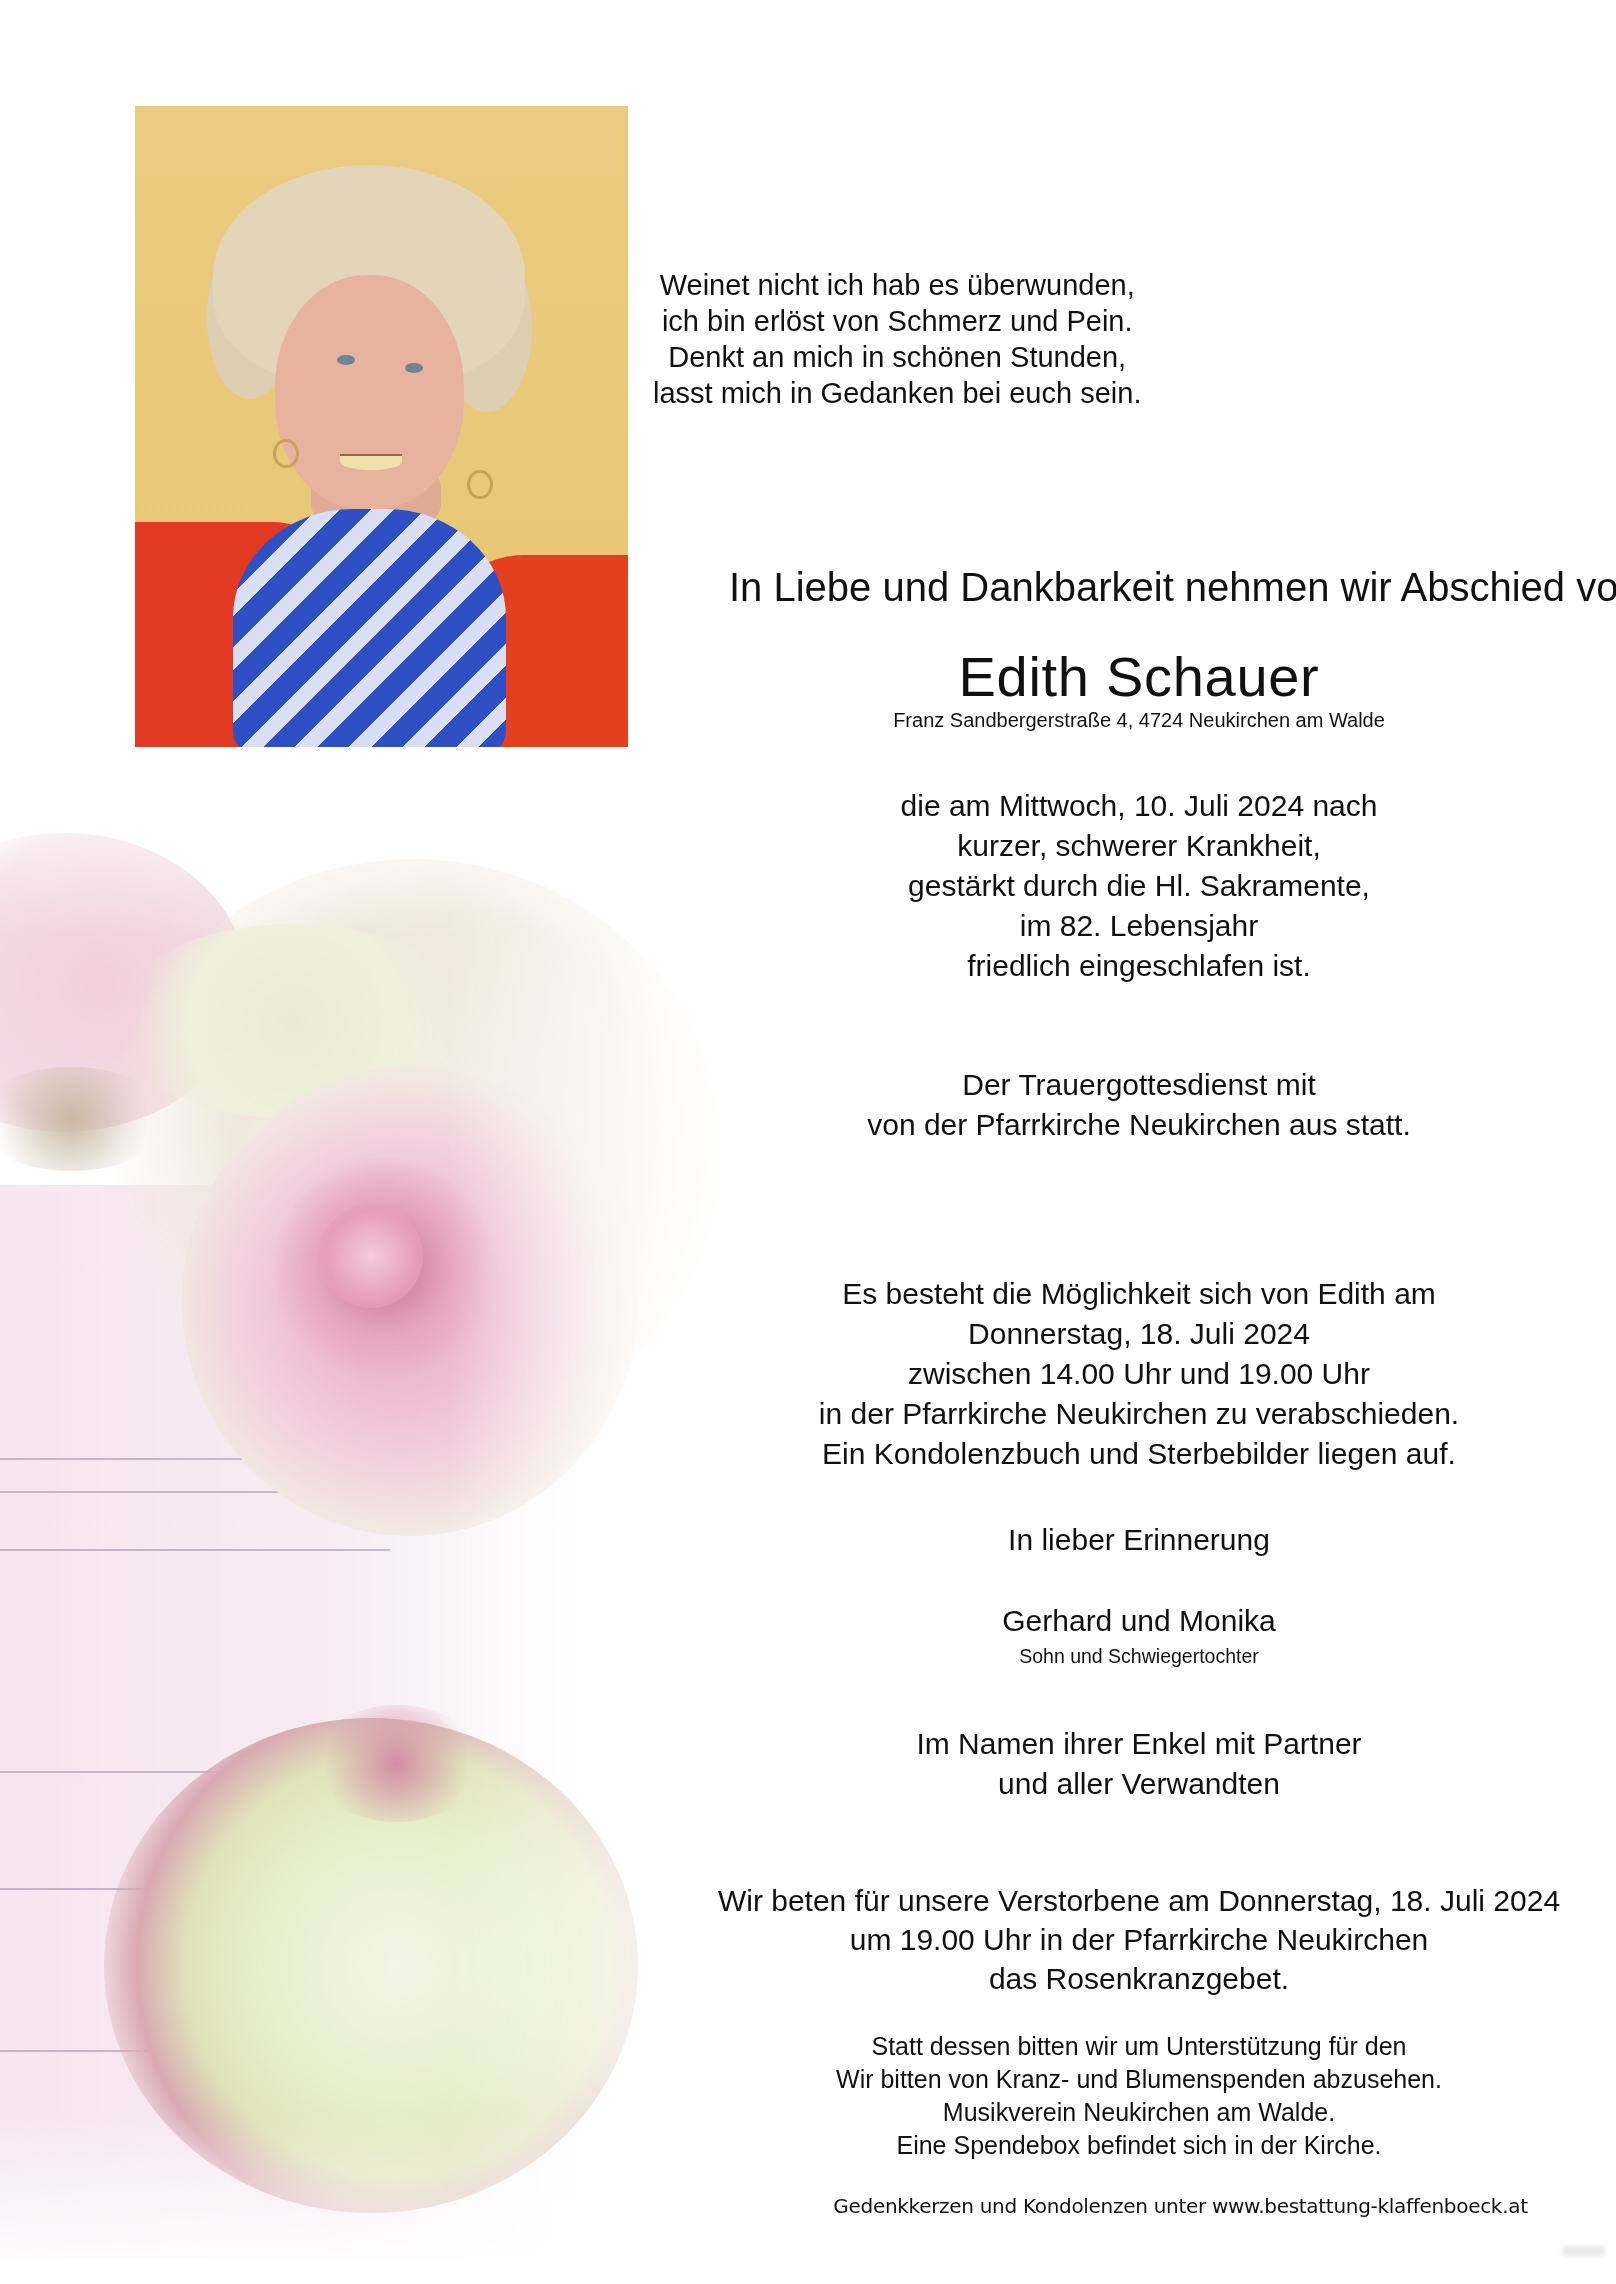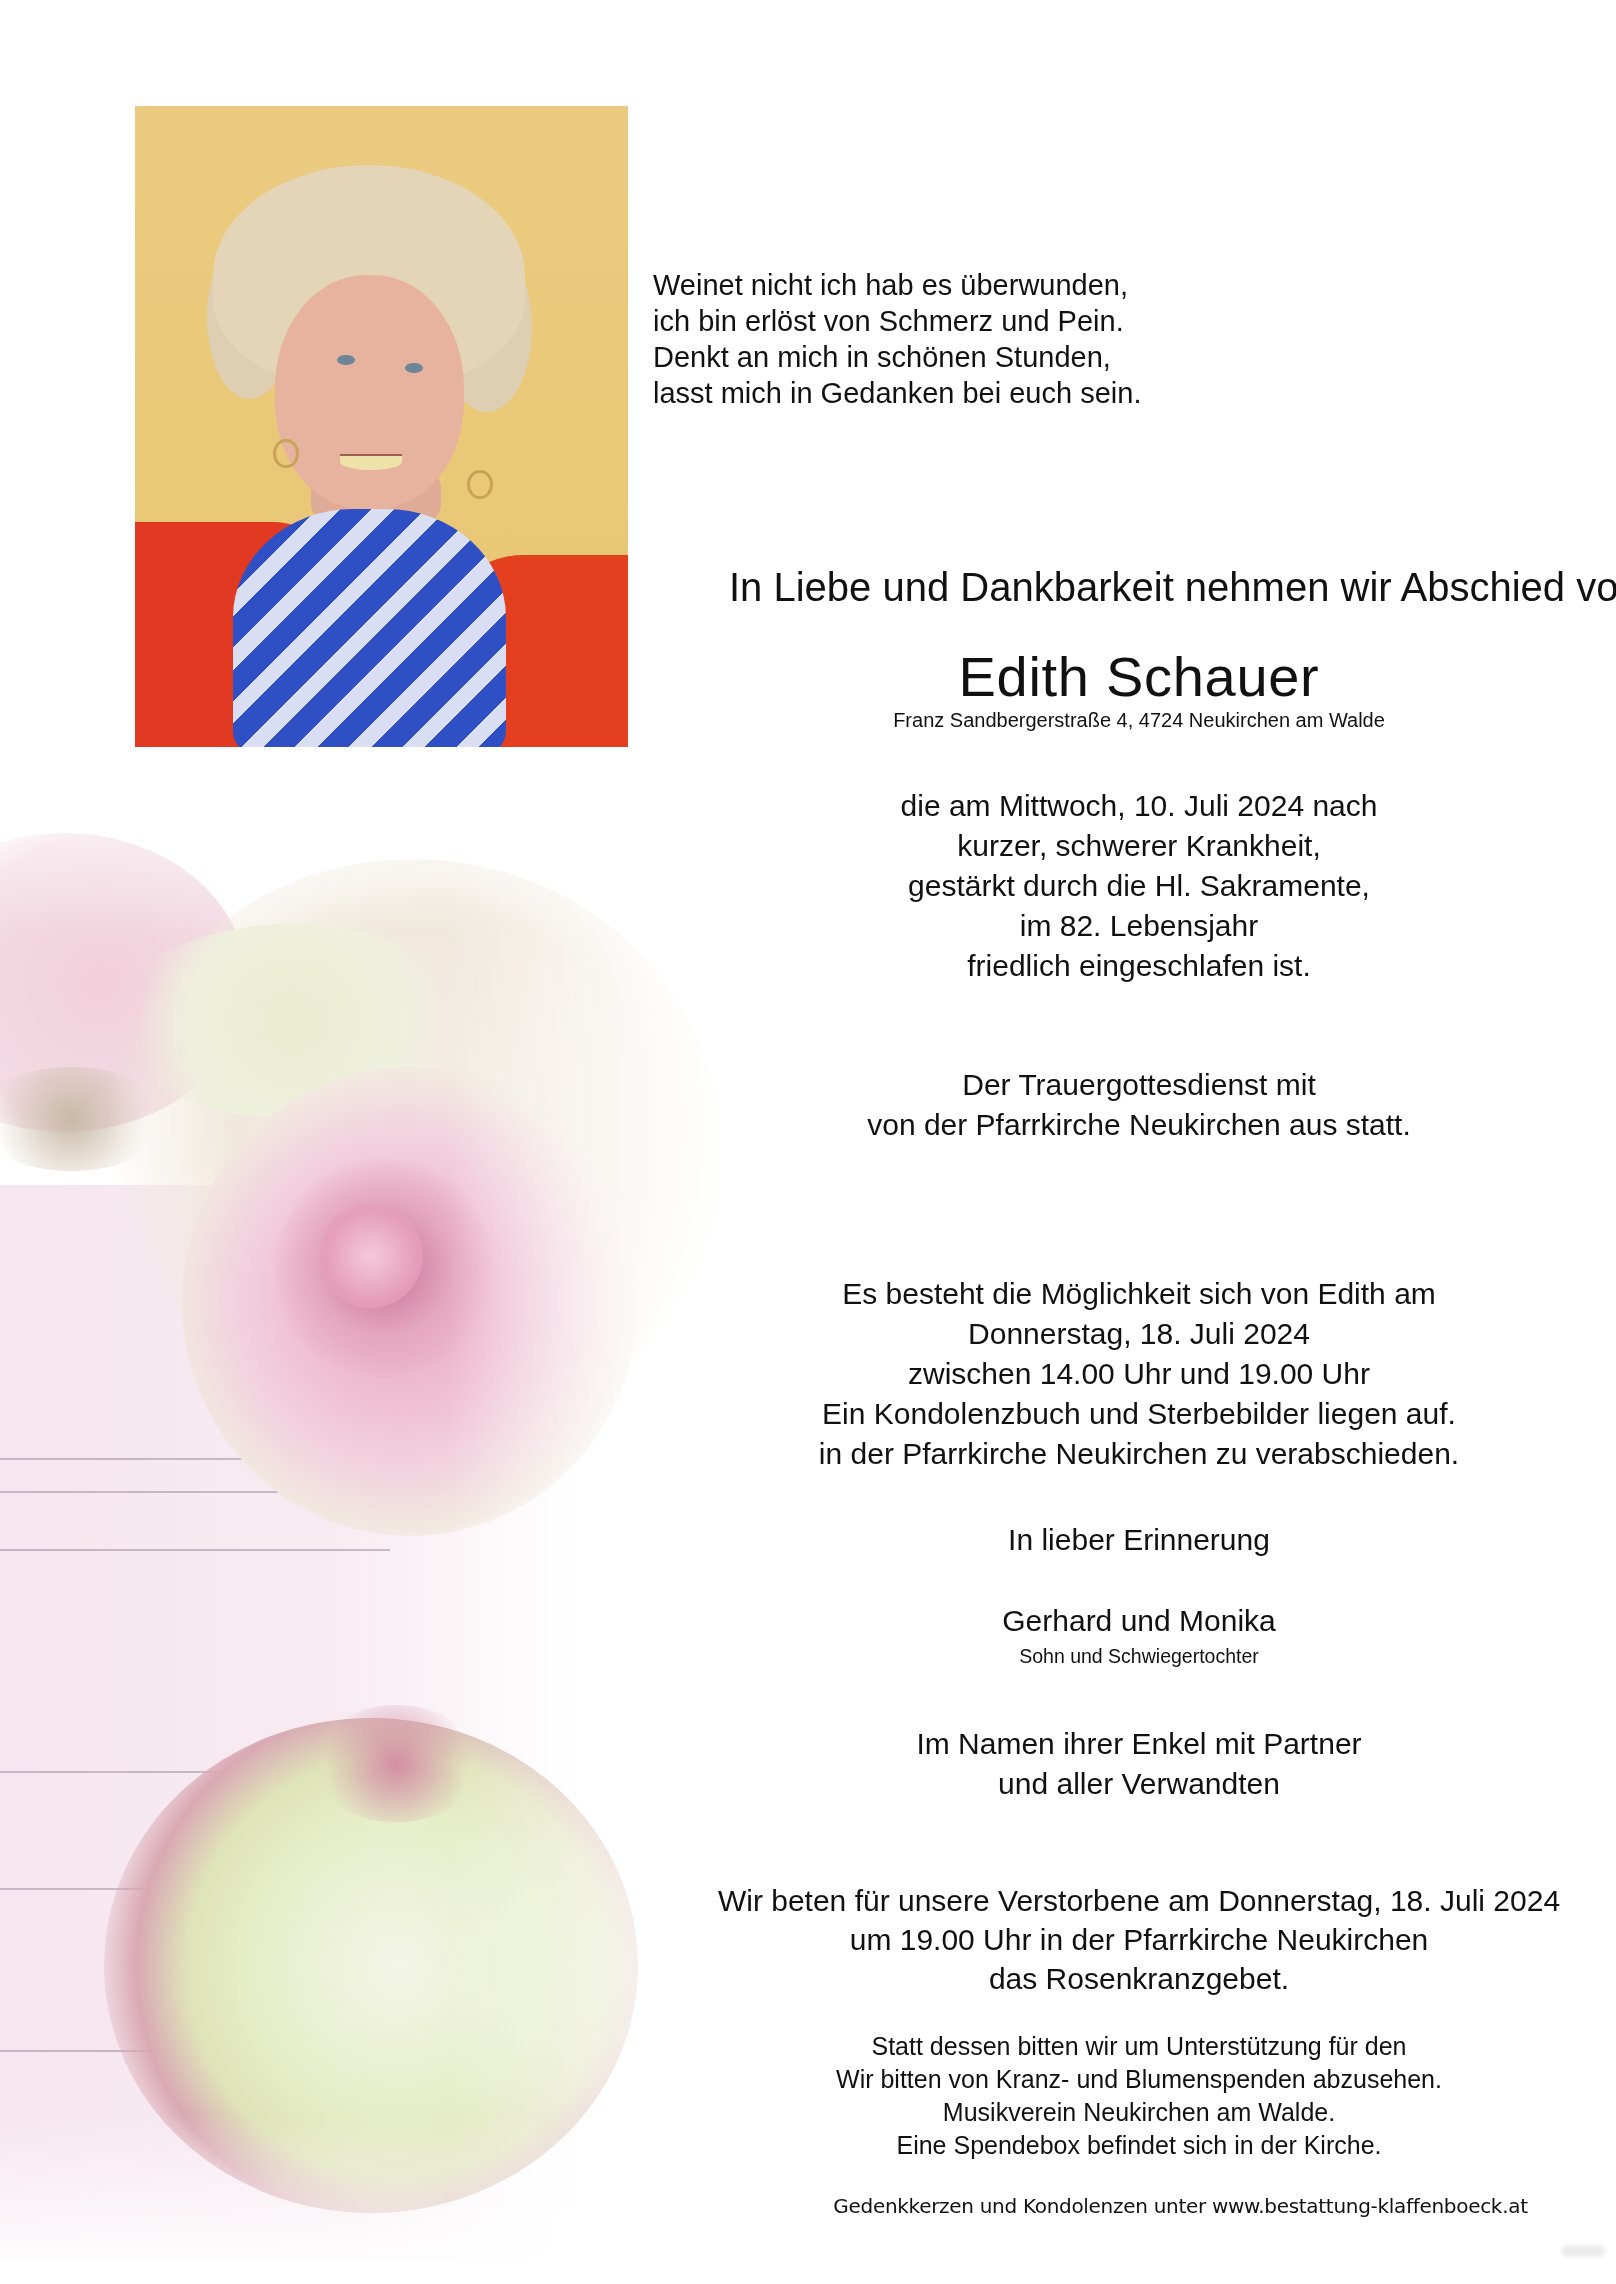--- a/index.html
+++ b/index.html
@@ -35,21 +35,21 @@
                  border-radius:50% 50% 40% 40%; }
   .photo .hair-l { position:absolute; left:72px; top:130px; width:85px; height:163px; background:#dfcfb2; border-radius:50%; }
   .photo .hair-r { position:absolute; left:306px; top:137px; width:91px; height:169px; background:#dfcfb2; border-radius:50%; }
   .photo .eye { position:absolute; width:18px; height:10.4px; background:#6e8597; border-radius:50%; }
   .photo .mouth { position:absolute; left:205px; top:348px; width:62px; height:14.3px; background:#efe2a8;
                   border-radius:0 0 50% 50%; border-top:2.6px solid #9d5f55; }
   .photo .earring { position:absolute; width:19.5px; height:23.4px; border:3.9px solid #c9a25a; border-radius:50%; }
 
   
   .txt { position:absolute; text-align:center; white-space:nowrap; color:#111; }
-  .poem { position:absolute; left:653px; top:267px; font-size:29px; line-height:36px; text-align:left; }
+  .poem { position:absolute; left:653px; top:267px; font-size:29px; line-height:36px; text-align:center; }
   .poem div { white-space:nowrap; }
   .intro { left:729px; width:820px; top:565px; font-size:40px; }
   .name { left:729px; width:820px; top:644px; font-size:56px; letter-spacing:0.7px; }
   .address { left:729px; width:820px; top:709px; font-size:20px; }
   .block { left:664px; width:950px; font-size:30px; line-height:40px; }
   .b-death { top:786px; }
   .b-service { top:1065px; }
   .b-farewell { top:1262px;margin-top:12px; }
   .remember { left:729px; width:820px; top:1523px; font-size:30px; }
   .family-name { left:729px; width:820px; top:1604px; font-size:30px; }
@@ -128,22 +128,22 @@
 
 <div class="txt block b-service">
   <div>Der Trauergottesdienst mit</div>
   <div>von der Pfarrkirche Neukirchen aus statt.</div>
 </div>
 
 <div class="txt block b-farewell">
   <div>Es besteht die Möglichkeit sich von Edith am</div>
   <div>Donnerstag, 18. Juli 2024</div>
   <div>zwischen 14.00 Uhr und 19.00 Uhr</div>
+  <div>in der Pfarrkirche Neukirchen zu verabschieden.</div>
   <div>Ein Kondolenzbuch und Sterbebilder liegen auf.</div>
-  <div>in der Pfarrkirche Neukirchen zu verabschieden.</div>
 </div>
 
 <div class="txt remember">In lieber Erinnerung</div>
 <div class="txt family-name">Gerhard und Monika</div>
 <div class="txt family-role">Sohn und Schwiegertochter</div>
 
 <div class="txt block b-grand">
   <div>Im Namen ihrer Enkel mit Partner</div>
   <div>und aller Verwandten</div>
 </div>

